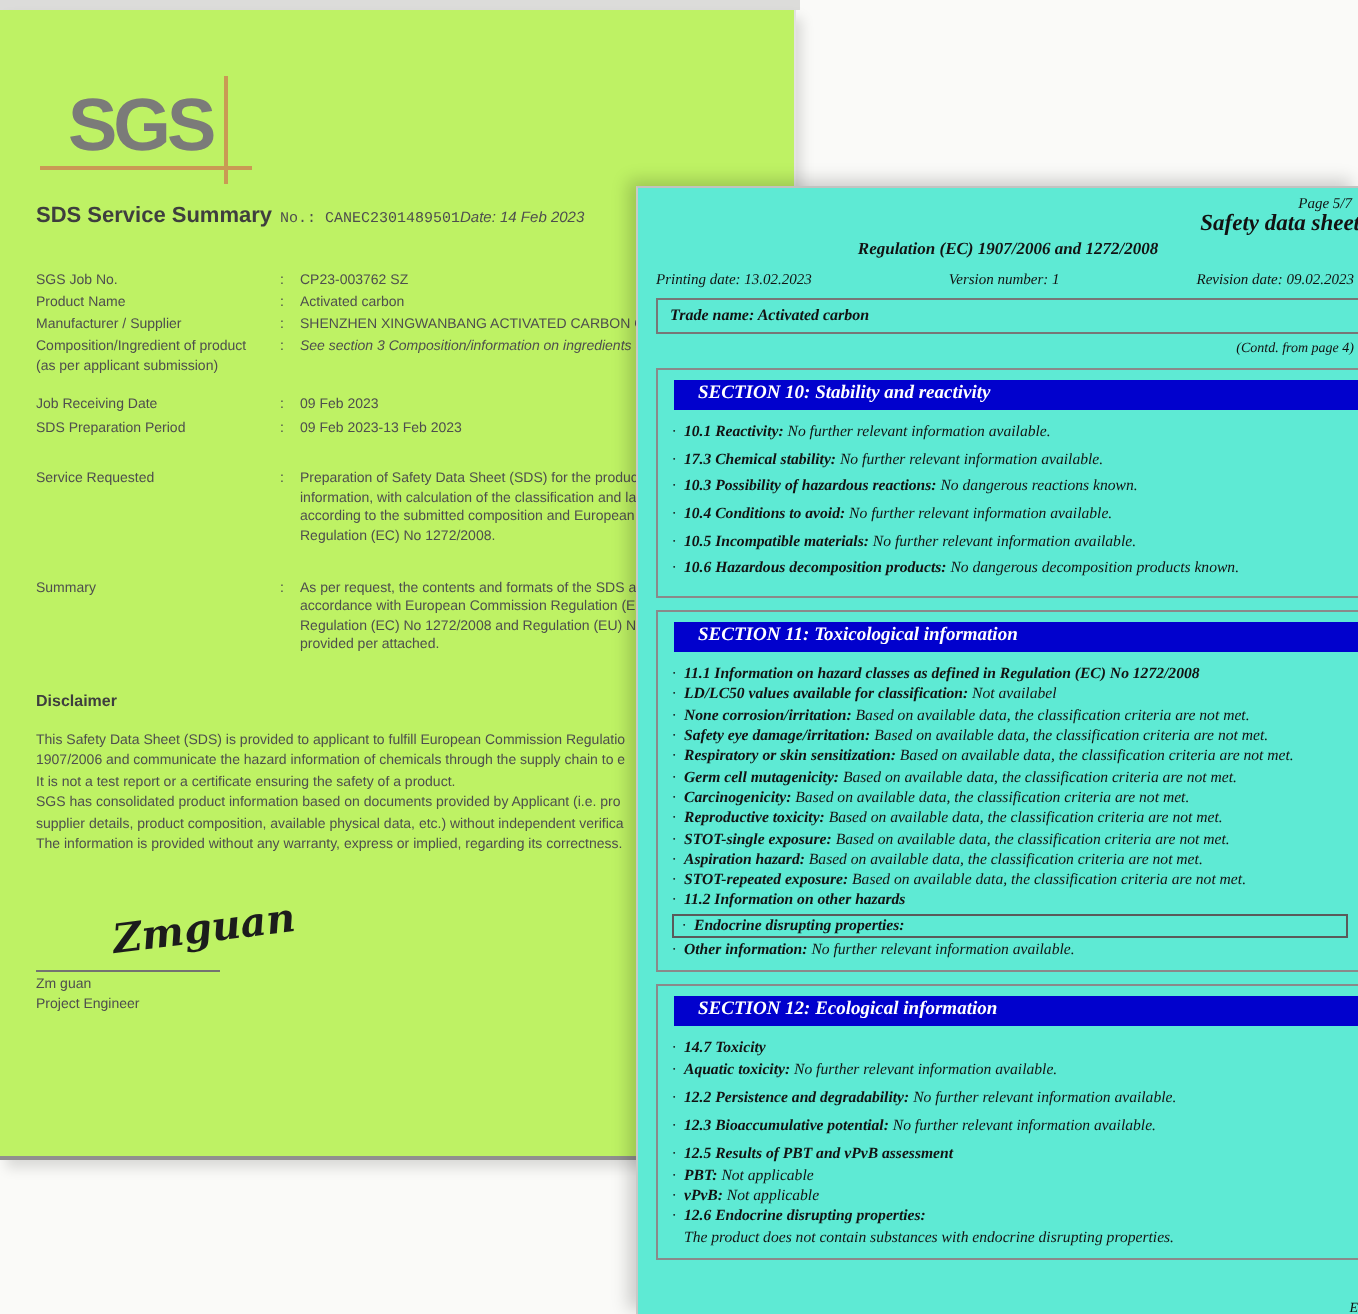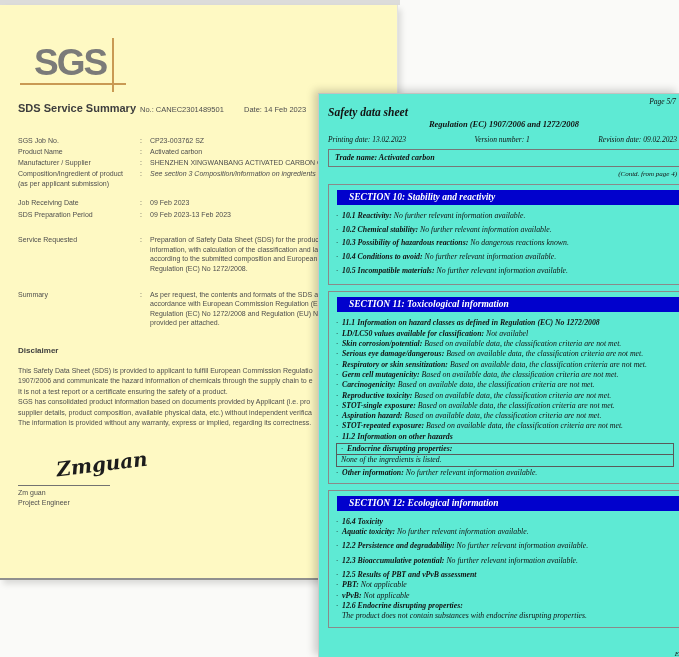--- a/index.html
+++ b/index.html
@@ -4,34 +4,34 @@
 <style>
   html,body{margin:0;padding:0;}
   body{
     width:679px;height:657px;position:relative;overflow:hidden;
     background:#fafaf8;font-family:"Liberation Sans",sans-serif;
   }
   .topstrip{position:absolute;left:0;top:0;width:400px;height:5px;background:#dcdcda;}
 
   
   .page-left{
-    position:absolute;left:0;top:5px;width:397px;height:573px;background:#fef9c3;
+    position:absolute;left:0;top:5px;width:397px;height:573px;background:#bef264;
     border-right:1px solid #e3e3e1;border-bottom:2px solid #90908e;
     box-shadow:3px 4px 6px rgba(0,0,0,.13);
     color:#4e4e4e;overflow:hidden;z-index:1;
   }
   .pl-inner{padding:0 0 0 18px;}
   .sgs-logo{position:relative;margin:36px 0 0 16px;width:92px;height:48px;}
   .sgs-text{font-size:37px;font-weight:bold;color:#7b7b79;letter-spacing:-2px;line-height:44px;}
   .sgs-hline{position:absolute;left:-14px;top:42px;width:106px;height:2px;background:#c99a54;}
   .sgs-vline{position:absolute;left:78px;top:-3px;width:2px;height:54px;background:#c99a54;}
   .sum-header{display:flex;align-items:baseline;margin-top:13px;}
   .sum-title{font-size:11px;font-weight:bold;color:#3e3e3e;width:122px;flex:none;}
-  .sum-no{font-size:7.5px;width:104px;flex:none;}
-  .sum-date{font-size:7.5px;}
+  .sum-no{font-size:7.5px;width:90px;flex:none;font-family:Liberation Mono, monospace;}
+  .sum-date{font-size:7.5px;font-style:italic;}
   .fields{margin-top:22px;}
   .field-row{display:flex;font-size:7px;line-height:9.6px;margin-top:1.5px;}
   .gap8{margin-top:10px;}
   .gap16{margin-top:16px;}
   .f-label{width:122px;flex:none;}
   .f-colon{width:10px;flex:none;}
   .f-value{flex:1;}
   .f-value div,.f-label div{white-space:nowrap;}
   .it{font-style:italic;}
   .disc-title{font-weight:bold;font-size:8px;color:#3e3e3e;margin-top:18px;}
@@ -47,21 +47,21 @@
   
   .page-right{
     position:absolute;left:318px;top:93px;width:361px;height:564px;background:#5eead4;
     border-left:1px solid #c9c9c7;border-top:1px solid #c2c2c0;
     box-shadow:-4px -3px 8px rgba(0,0,0,.18);
     z-index:5;overflow:hidden;
     font-family:Liberation Serif, serif;font-style:italic;color:#121212;
   }
   .rp-inner{padding:3px 0 0 9px;}
   .rp-pageno{text-align:right;font-size:7.5px;padding-right:4px;}
-  .rp-title{text-align:left;font-weight:bold;font-size:11.5px;margin-top:0;}
+  .rp-title{text-align:right;font-weight:bold;font-size:11.5px;margin-top:0;}
   .rp-subtitle{text-align:center;font-weight:bold;font-size:8.5px;margin-top:1px;}
   .rp-meta{display:flex;justify-content:space-between;font-size:7.5px;margin-top:6px;padding-right:3px;}
   .rp-tradebox{border:1px solid #777;margin-top:5px;margin-right:-1px;
     font-weight:bold;font-size:8px;padding:3px 6px 4px;}
   .rp-contd{text-align:right;font-size:7px;padding-right:3px;margin-top:3px;}
   .section-box{border:1px solid #8a8a8a;margin-top:6px;margin-right:-1px;padding-bottom:5px;}
   .section-banner{color:#fff;font-weight:bold;font-size:9.5px;
     margin:5px -1px 6px 8px;padding:2px 4px 3px 12px;}
   .sec-items{padding:0 4px 0 7px;font-size:7.8px;}
   .sec-item{line-height:10.3px;}
@@ -201,52 +201,52 @@
       <span>Version number: 1</span>
       <span>Revision date: 09.02.2023</span>
     </div>
     <div class="rp-tradebox">Trade name: Activated carbon</div>
     <div class="rp-contd">(Contd. from page 4)</div>
     <div id="sections-root">
         <div class="section-box">
           <div class="section-banner" style="background: rgb(1, 1, 205);">SECTION 10: Stability and reactivity</div>
           <div class="sec-items loose">
             <div class="sec-item"><div class="blt">·</div><span class="lbl">10.1 Reactivity:</span><span> No further relevant information available.</span></div>
-            <div class="sec-item"><div class="blt">·</div><span class="lbl">10.2 Chemical stability:</span><span> No further relevant information available.</span></div>
+            <div class="sec-item"><div class="blt">·</div><span class="lbl">17.3 Chemical stability:</span><span> No further relevant information available.</span></div>
             <div class="sec-item"><div class="blt">·</div><span class="lbl">10.3 Possibility of hazardous reactions:</span><span> No dangerous reactions known.</span></div>
             <div class="sec-item"><div class="blt">·</div><span class="lbl">10.4 Conditions to avoid:</span><span> No further relevant information available.</span></div>
             <div class="sec-item"><div class="blt">·</div><span class="lbl">10.5 Incompatible materials:</span><span> No further relevant information available.</span></div>
+            <div class="sec-item"><div class="blt">·</div><span class="lbl">10.6 Hazardous decomposition products:</span><span> No dangerous decomposition products known.</span></div>
           </div>
         </div>
         <div class="section-box">
           <div class="section-banner" style="background: rgb(1, 1, 205);">SECTION 11: Toxicological information</div>
           <div class="sec-items">
             <div class="sec-item"><div class="blt">·</div><span class="lbl">11.1 Information on hazard classes as defined in Regulation (EC) No 1272/2008</span></div>
             <div class="sec-item"><div class="blt">·</div><span class="lbl">LD/LC50 values available for classification:</span><span> Not availabel</span></div>
-            <div class="sec-item"><div class="blt">·</div><span class="lbl">Skin corrosion/potential:</span><span> Based on available data, the classification criteria are not met.</span></div>
-            <div class="sec-item"><div class="blt">·</div><span class="lbl">Serious eye damage/dangerous:</span><span> Based on available data, the classification criteria are not met.</span></div>
+            <div class="sec-item"><div class="blt">·</div><span class="lbl">None corrosion/irritation:</span><span> Based on available data, the classification criteria are not met.</span></div>
+            <div class="sec-item"><div class="blt">·</div><span class="lbl">Safety eye damage/irritation:</span><span> Based on available data, the classification criteria are not met.</span></div>
             <div class="sec-item"><div class="blt">·</div><span class="lbl">Respiratory or skin sensitization:</span><span> Based on available data, the classification criteria are not met.</span></div>
             <div class="sec-item"><div class="blt">·</div><span class="lbl">Germ cell mutagenicity:</span><span> Based on available data, the classification criteria are not met.</span></div>
             <div class="sec-item"><div class="blt">·</div><span class="lbl">Carcinogenicity:</span><span> Based on available data, the classification criteria are not met.</span></div>
             <div class="sec-item"><div class="blt">·</div><span class="lbl">Reproductive toxicity:</span><span> Based on available data, the classification criteria are not met.</span></div>
             <div class="sec-item"><div class="blt">·</div><span class="lbl">STOT-single exposure:</span><span> Based on available data, the classification criteria are not met.</span></div>
             <div class="sec-item"><div class="blt">·</div><span class="lbl">Aspiration hazard:</span><span> Based on available data, the classification criteria are not met.</span></div>
             <div class="sec-item"><div class="blt">·</div><span class="lbl">STOT-repeated exposure:</span><span> Based on available data, the classification criteria are not met.</span></div>
             <div class="sec-item"><div class="blt">·</div><span class="lbl">11.2 Information on other hazards</span></div>
             <div class="inline-box">
               <div class="sec-item"><div class="blt">·</div><span class="lbl">Endocrine disrupting properties:</span></div>
-              <div class="sec-item nob"><span>None of the ingredients is listed.</span></div>
             </div>
             <div class="sec-item"><div class="blt">·</div><span class="lbl">Other information:</span><span> No further relevant information available.</span></div>
           </div>
         </div>
         <div class="section-box">
           <div class="section-banner" style="background: rgb(1, 1, 205);">SECTION 12: Ecological information</div>
           <div class="sec-items">
-            <div class="sec-item"><div class="blt">·</div><span class="lbl">16.4 Toxicity</span></div>
+            <div class="sec-item"><div class="blt">·</div><span class="lbl">14.7 Toxicity</span></div>
             <div class="sec-item"><div class="blt">·</div><span class="lbl">Aquatic toxicity:</span><span> No further relevant information available.</span></div>
             <div class="sec-item gap-before"><div class="blt">·</div><span class="lbl">12.2 Persistence and degradability:</span><span> No further relevant information available.</span></div>
             <div class="sec-item gap-before"><div class="blt">·</div><span class="lbl">12.3 Bioaccumulative potential:</span><span> No further relevant information available.</span></div>
             <div class="sec-item gap-before"><div class="blt">·</div><span class="lbl">12.5 Results of PBT and vPvB assessment</span></div>
             <div class="sec-item"><div class="blt">·</div><span class="lbl">PBT:</span><span> Not applicable</span></div>
             <div class="sec-item"><div class="blt">·</div><span class="lbl">vPvB:</span><span> Not applicable</span></div>
             <div class="sec-item"><div class="blt">·</div><span class="lbl">12.6 Endocrine disrupting properties:</span></div>
             <div class="sec-item nob"><span>The product does not contain substances with endocrine disrupting properties.</span></div>
           </div>
         </div>

